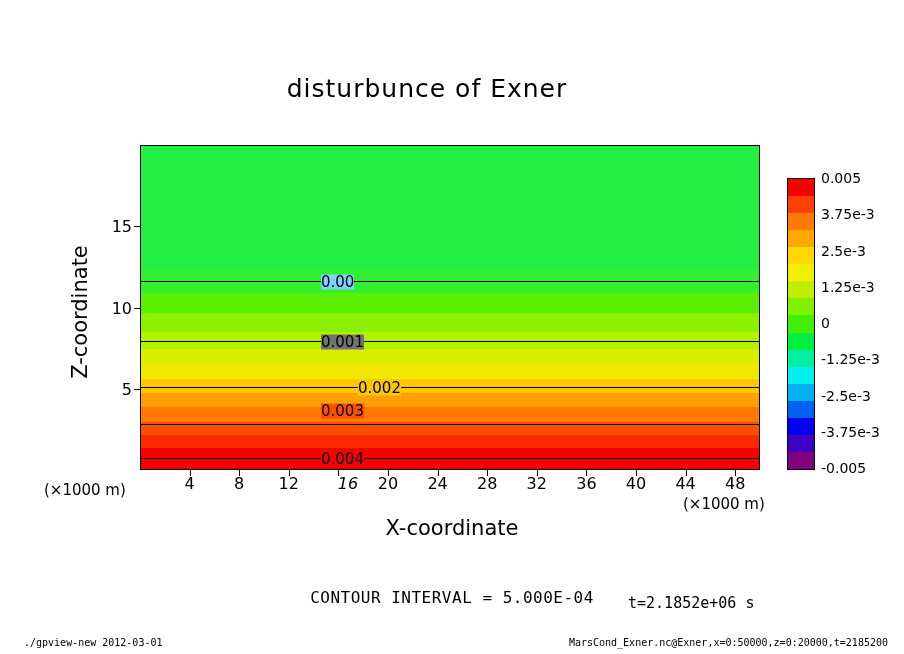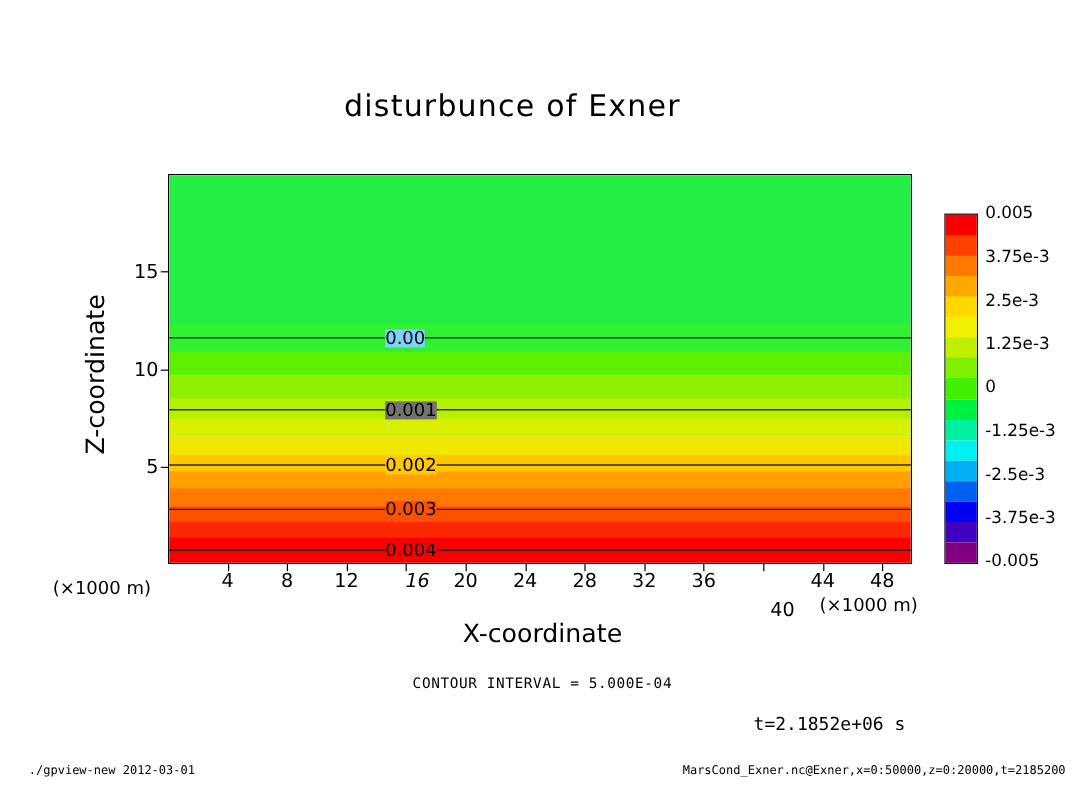--- a/index.html
+++ b/index.html
@@ -113,24 +113,24 @@
   }
   .unit-right {
     position: absolute;
     left: 683px;
     top: 495px;
     font-size: 15px;
   }
   .contour-interval {
     position: absolute;
     left: 0;
-    top: 562px;
+    top: 588px;
     width: 904px;
     text-align: center;
-    font-size: 12px;
+    font-size: 16px;
     font-family: "DejaVu Sans Mono", monospace;
     letter-spacing: 0.5px;
   }
   .time-text {
     position: absolute;
     left: 628px;
     top: 594px;
     font-size: 15px;
     font-family: "DejaVu Sans Mono", monospace;
   }
@@ -190,23 +190,23 @@
       <div class="band" style="top: 185.25px; height: 17.6625px; background: rgb(180, 240, 0);"></div>
       <div class="band" style="top: 166.562px; height: 19.2875px; background: rgb(140, 240, 0);"></div>
       <div class="band" style="top: 146.25px; height: 20.9125px; background: rgb(92, 240, 0);"></div>
       <div class="band" style="top: 123.5px; height: 23.35px; background: rgb(48, 240, 48);"></div>
       <div class="band" style="top: 0px; height: 124.1px; background: rgb(34, 238, 68);"></div>
     </div>
   <div class="contour-lines">
       <div class="contour-line" style="top: 312px;"></div>
       <div class="clabel-wrap" style="top: 312px;"><span style="background: rgb(248, 0, 0);">0.004</span></div>
       <div class="contour-line" style="top: 277.875px;"></div>
-      <div class="clabel-wrap" style="top: 278px; text-align: right;"><span style="background: rgb(255, 80, 0);">0.003</span></div>
+      <div class="clabel-wrap" style="top: 264px; text-align: right;"><span style="background: rgb(255, 80, 0);">0.003</span></div>
       <div class="contour-line" style="top: 240.5px;"></div>
-      <div class="clabel-wrap" style="top: 240.5px;"><span style="background: rgb(255, 200, 0);">0.002</span></div>
+      <div class="clabel-wrap" style="top: 240.5px;"><span style="background: rgb(255, 200, 0); margin-left: 37px;">0.002</span></div>
       <div class="contour-line" style="top: 195px;"></div>
       <div class="clabel-wrap" style="top: 195px;"><span style="background: #737373;">0.001</span></div>
       <div class="contour-line" style="top: 134.875px;"></div>
       <div class="clabel-wrap" style="top: 134.875px;"><span style="background: #7dd3fc;">0.00</span></div>
     </div>
 </div>
 
 <div class="axis-x"></div>
 <div class="axis-y"></div>
 
@@ -265,21 +265,21 @@
 <div class="xlabel-item" style="left: 388px;">20</div>
 <div class="tick-x" style="left: 437.6px; top: 470px;"></div>
 <div class="xlabel-item" style="left: 437.6px;">24</div>
 <div class="tick-x" style="left: 487.2px; top: 470px;"></div>
 <div class="xlabel-item" style="left: 487.2px;">28</div>
 <div class="tick-x" style="left: 536.8px; top: 470px;"></div>
 <div class="xlabel-item" style="left: 536.8px;">32</div>
 <div class="tick-x" style="left: 586.4px; top: 470px;"></div>
 <div class="xlabel-item" style="left: 586.4px;">36</div>
 <div class="tick-x" style="left: 636px; top: 470px;"></div>
-<div class="xlabel-item" style="left: 652px; margin-top: 24px;">40</div>
+<div class="xlabel-item" style="left: 636px;">40</div>
 <div class="tick-x" style="left: 685.6px; top: 470px;"></div>
 <div class="xlabel-item" style="left: 685.6px;">44</div>
 <div class="tick-x" style="left: 735.2px; top: 470px;"></div>
 <div class="xlabel-item" style="left: 735.2px;">48</div>
 <div class="tick-y" style="left: 134px; top: 388.75px;"></div>
 <div class="ylabel-item" style="top: 388.75px;">5</div>
 <div class="tick-y" style="left: 134px; top: 307.5px;"></div>
 <div class="ylabel-item" style="top: 307.5px;">10</div>
 <div class="tick-y" style="left: 134px; top: 226.25px;"></div>
 <div class="ylabel-item" style="top: 226.25px;">15</div>

